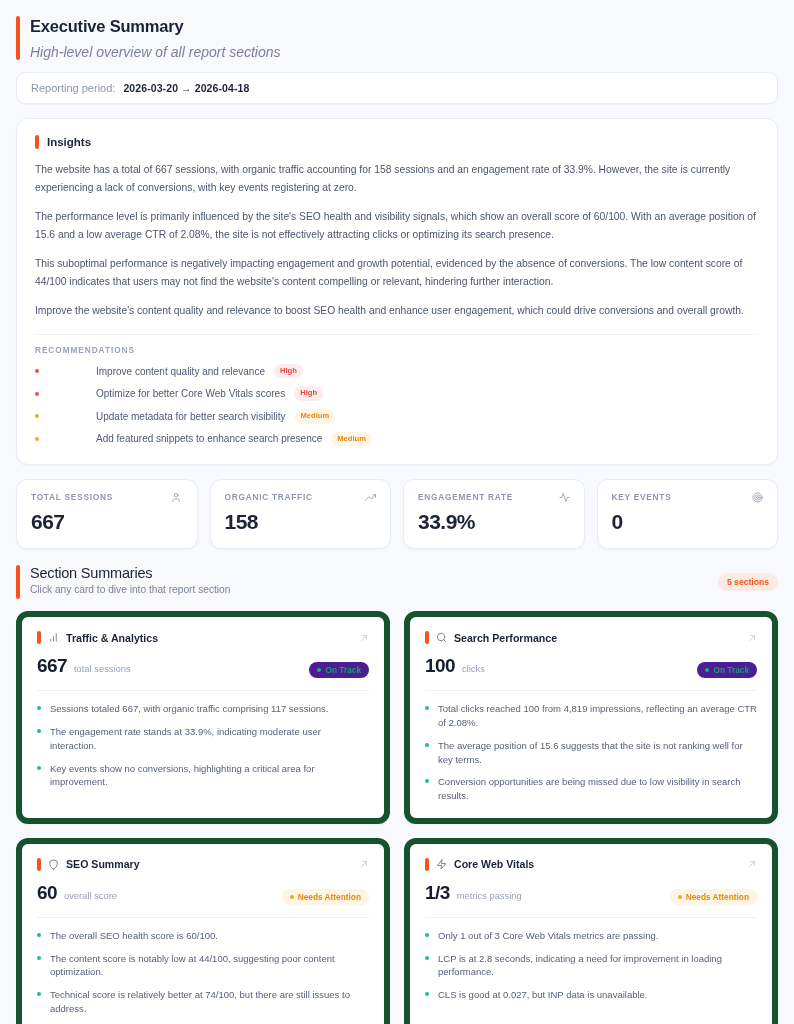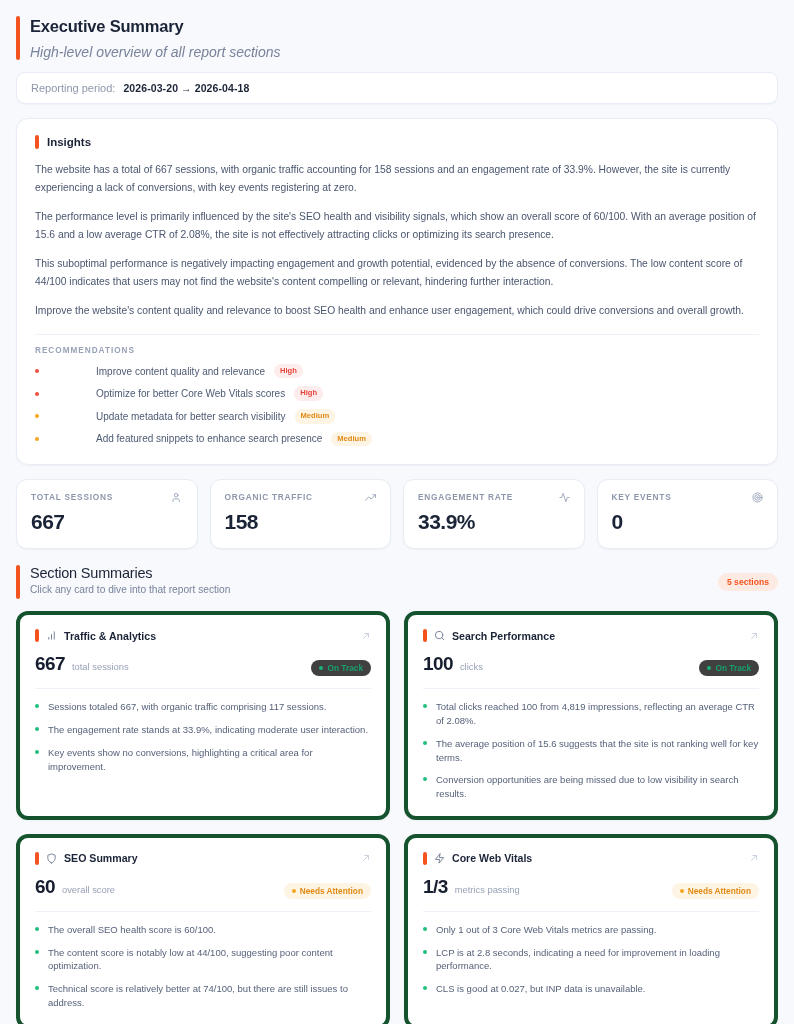--- a/index.html
+++ b/index.html
@@ -70,34 +70,34 @@
   .sec-head { display: flex; align-items: stretch; gap: 10px; margin: 4px 0 12px 0; }
   .sec-head .abar { min-height: 34px; }
   .sec-head-txt { flex: 1; }
   .sec-title { font-size: 14.5px; font-weight: 400; color: #1b2437; letter-spacing: -.2px; }
   .sec-sub { font-size: 10.2px; color: #78839b; margin-top: 3px; }
   .sec-count { align-self: center; font-size: 8.6px; font-weight: 700; color: #f4531f; background: #fdebe3; border-radius: 10px; padding: 4px 9px; }
 
   
   .cards { display: grid; grid-template-columns: 1fr 1fr; gap: 14px; }
   .card {
-    background: #fff; border: 4px solid #14532d; border-radius: 12px;
+    background: #fff; border: 6px solid #14532d; border-radius: 12px;
     padding: 14px 15px 15px 15px; box-shadow: 0 1px 2px rgba(20,35,70,.04);
   }
   .card-head { display: flex; align-items: center; gap: 7px; }
   .card-head .abar { height: 13px; align-self: center; }
   .card-ico { color: #6f7b93; display: flex; align-items: center; }
   .card-title { font-size: 10.6px; font-weight: 700; color: #1b2437; flex: 1; }
   .ext-ico { color: #c6cedd; display: flex; }
   .metric-row { display: flex; align-items: baseline; gap: 7px; margin-top: 11px; }
   .metric-val { font-size: 19px; font-weight: 700; color: #151d2e; letter-spacing: -.6px; }
   .metric-unit { font-size: 9.4px; color: #98a2b6; }
   .status { margin-left: auto; font-size: 8.3px; font-weight: 700; padding: 3px 8px; border-radius: 9px; display: flex; align-items: center; gap: 4px; white-space: nowrap; }
   .status .sdot { width: 4px; height: 4px; border-radius: 50%; }
-  .status.ontrack { color: #16a06a; background: #404040; }
+  .status.ontrack { color: #16a06a; background: #4c1d95; }
   .status.ontrack .sdot { background: #17b277; }
   .status.attention { color: #e08a14; background: #fef4e3; }
   .status.attention .sdot { background: #f5a623; }
   .card-div { height: 1px; background: #eef2f8; margin: 12px 0 11px 0; }
   .bullets { list-style: none; }
   .bullet { display: flex; gap: 9px; align-items: flex-start; margin-bottom: 9px; }
   .bullet:last-child { margin-bottom: 0; }
   .bdot { width: 4px; height: 4px; border-radius: 50%; background: #20c07f; flex: 0 0 4px; margin-top: 4px; }
   .btxt { font-size: 9.5px; color: #56617a; line-height: 1.45; }
 </style>

